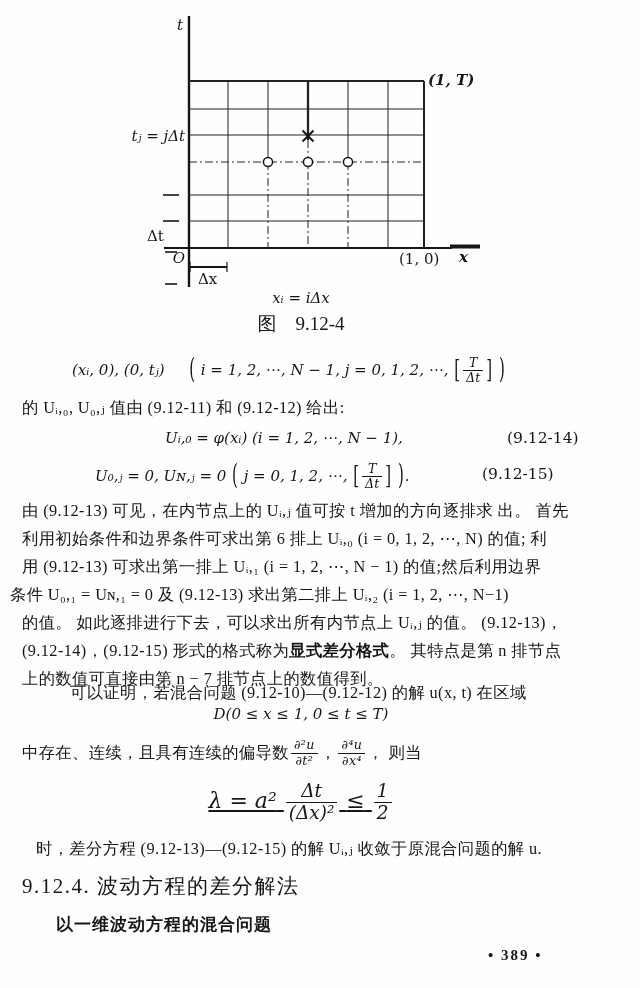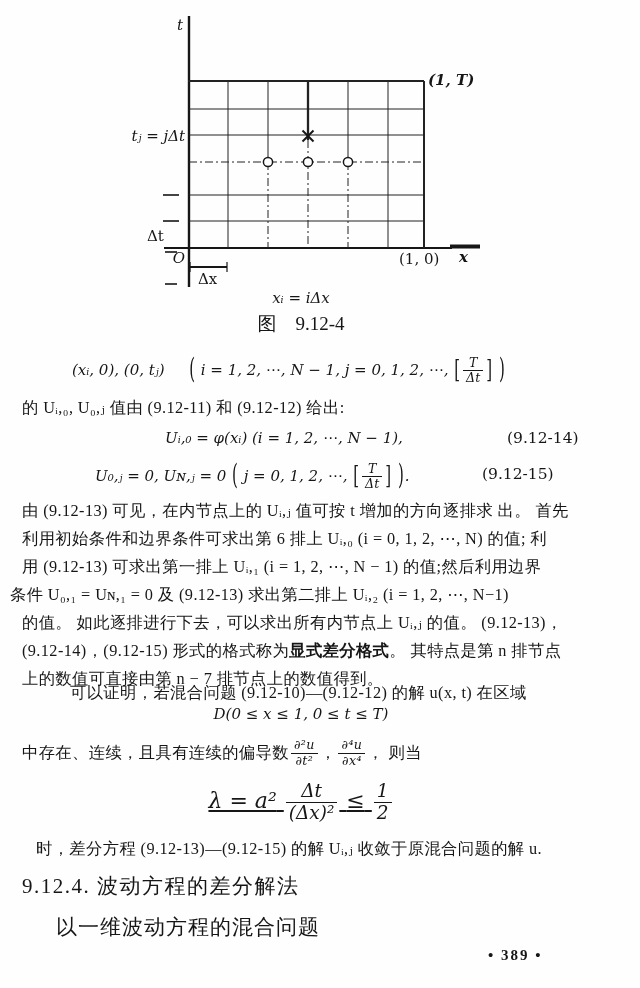--- a/index.html
+++ b/index.html
@@ -16,21 +16,21 @@
   .tag{position:absolute;left:482px;top:0;font-style:normal;font-family:"DejaVu Serif",serif;font-size:15.5px;font-weight:500;}
   
   .frac{display:inline-flex;flex-direction:column;vertical-align:middle;text-align:center;line-height:1.12;margin:0 2px;font-size:0.84em;}
   .frac .fnum{display:block;padding:0 3px;border-bottom:1.3px solid #161616;}
   .frac .fden{display:block;padding:0 3px;}
   
   .bigd{display:inline-block;transform:scaleY(1.85);transform-origin:50% 56%;font-style:normal;padding:0 1px;}
   .bigbr{display:inline-block;transform:scaleY(1.55);transform-origin:50% 56%;font-style:normal;padding:0 1px;}
   .bold{font-weight:700;}
   .heading{font-size:21px;letter-spacing:1.5px;font-weight:500;}
-  .subheading{font-size:21px;font-weight:400;letter-spacing:1px;}
+  .subheading{font-size:17px;font-weight:700;letter-spacing:1px;}
   .pageno{font-size:15px;font-weight:700;letter-spacing:2px;}
   svg text{font-family:"DejaVu Serif","DejaVu Sans",serif;fill:#161616;font-size:15px;}
   svg .it{font-style:italic;}
   svg .b{font-weight:bold;}
 </style>
 </head>
 <body>
 
 <div class="page">
 

